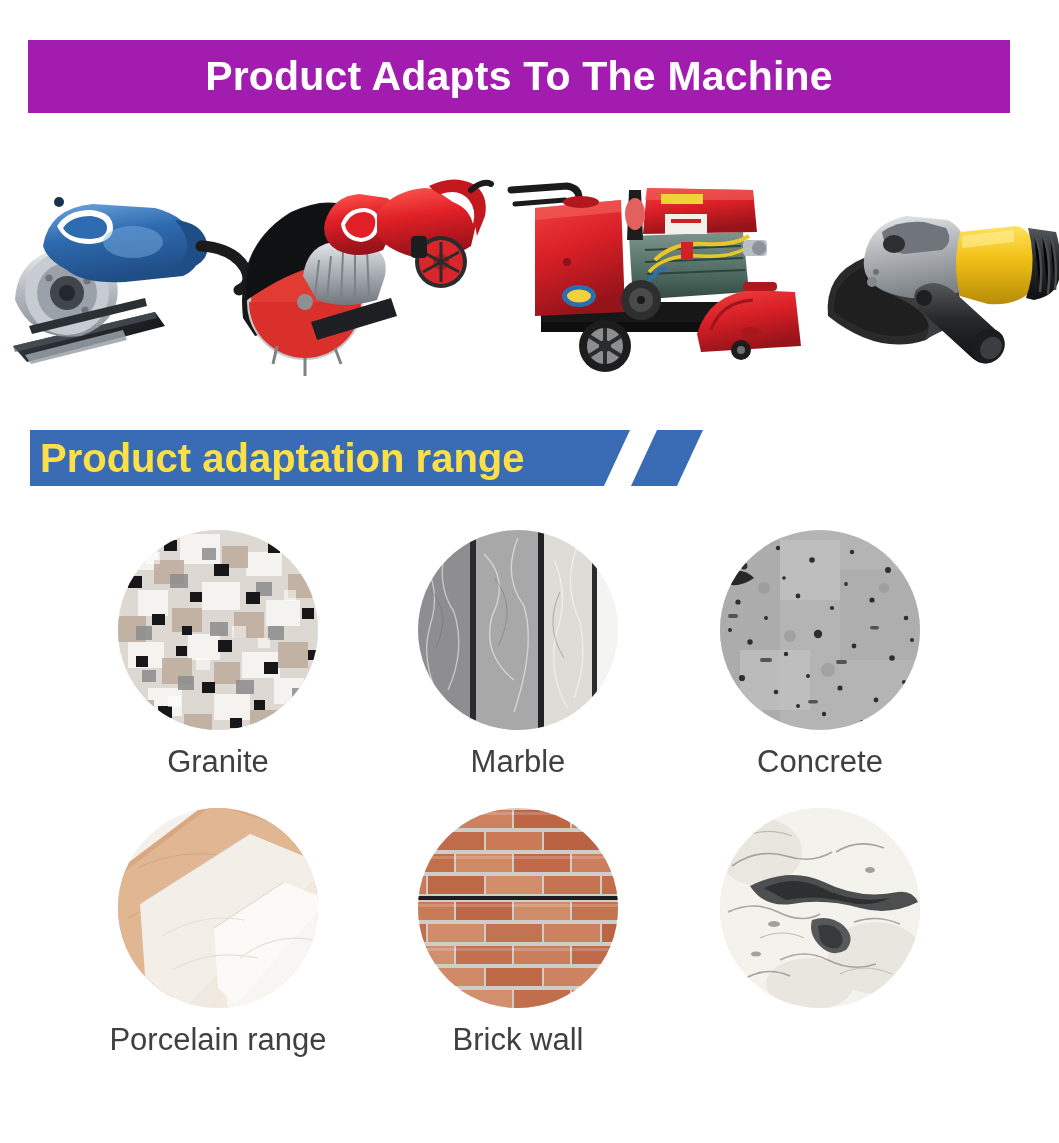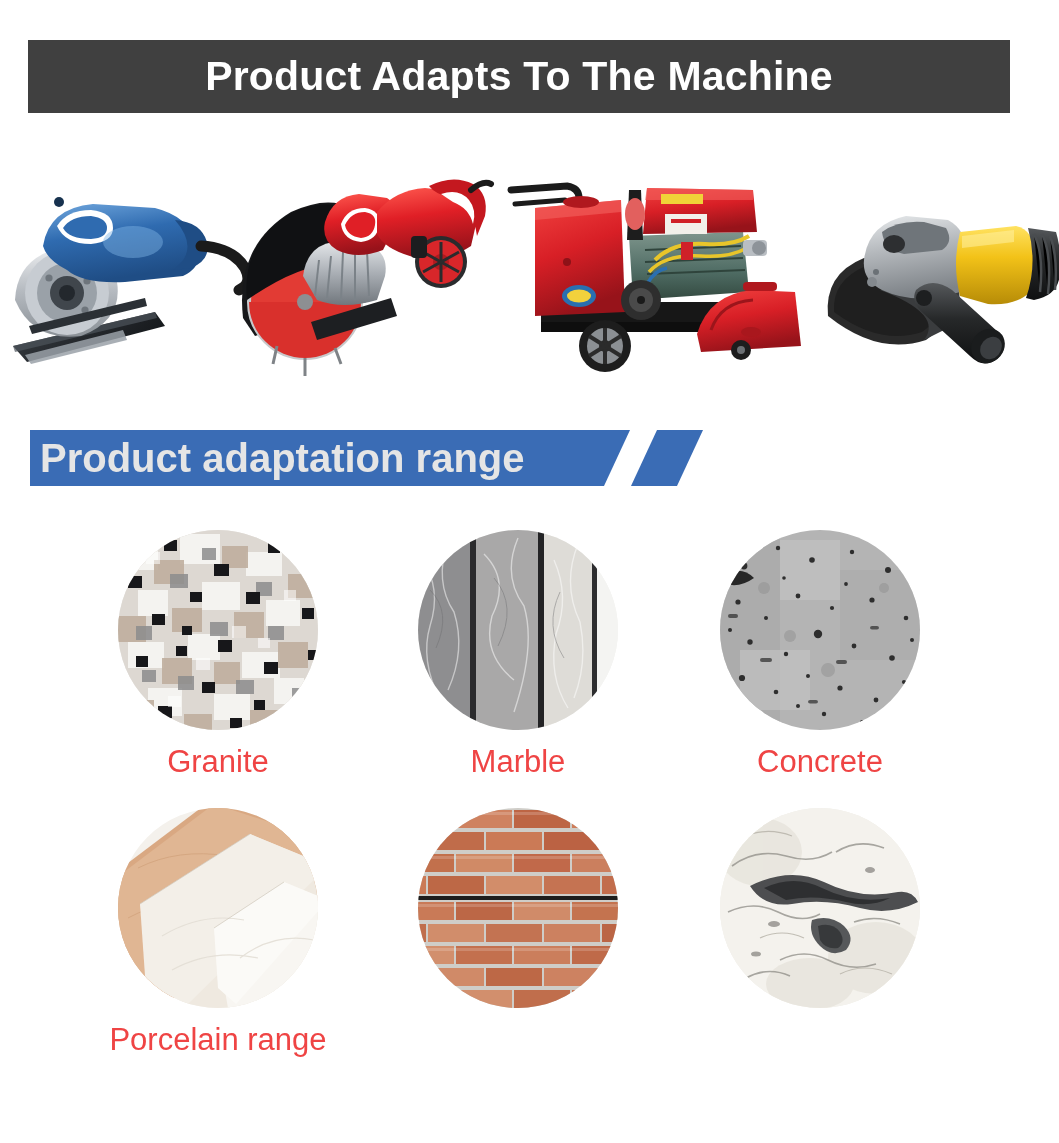--- a/index.html
+++ b/index.html
@@ -14,21 +14,21 @@
     position: relative;
   }
 
   
   .banner-main {
     position: absolute;
     left: 28px;
     top: 40px;
     width: 982px;
     height: 73px;
-    background: #404040;
+    background: #a21caf;
     display: flex;
     align-items: center;
     justify-content: center;
   }
   .banner-main-title {
     color: #ffffff;
     font-size: 41px;
     font-weight: bold;
     letter-spacing: 0.2px;
     white-space: nowrap;
@@ -67,21 +67,21 @@
     position: absolute;
     left: 0; top: 0;
     width: 600px;
     height: 56px;
     background: #3a6cb5;
     clip-path: polygon(0 0, 100% 0, calc(100% - 26px) 100%, 0 100%);
     display: flex;
     align-items: center;
   }
   .banner-range-title {
-    color: #e5e5e5;
+    color: #fde047;
     font-size: 40px;
     font-weight: bold;
     margin-left: 10px;
     white-space: nowrap;
     font-family: "Liberation Sans", sans-serif;
   }
   .banner-range-slash {
     position: absolute;
     left: 601px; top: 0;
     width: 72px;
@@ -117,21 +117,21 @@
     border-radius: 50%;
     margin: 0 auto;
     overflow: hidden;
     position: relative;
   }
   .material-circle svg { display: block; width: 200px; height: 200px; }
 
   .material-label {
     margin-top: 14px;
     font-size: 31px;
-    color: #ef4444;
+    color: #404040;
     font-family: "Liberation Sans", sans-serif;
     white-space: nowrap;
   }
 </style>
 </head>
 <body>
 
 <div class="banner-main">
   <div class="banner-main-title">Product Adapts To The Machine</div>
 </div>
@@ -656,20 +656,21 @@
             <rect x="154" y="182" width="56" height="18" fill="#cb7e5d"></rect>
           </g>
           <g fill="#ffffff" opacity="0.18">
             <rect x="0" y="4" width="200" height="3"></rect>
               <rect x="0" y="48" width="200" height="3"></rect>
             <rect x="0" y="96" width="200" height="3"></rect>
               <rect x="0" y="140" width="200" height="3"></rect>
           </g>
         </svg>
       </div>
+      <div class="material-label">Brick wall</div>
     </div>
 
     <div class="material-item mi-col2">
       <div class="material-circle">
         <svg viewBox="0 0 200 200">
           <rect width="200" height="200" fill="#efede7"></rect>
           <rect x="0" y="0" width="200" height="200" fill="#f4f2ed"></rect>
           <g fill="#e8e5dd" opacity="0.9">
             <ellipse cx="40" cy="44" rx="42" ry="34"></ellipse>
             <ellipse cx="156" cy="150" rx="48" ry="36"></ellipse>

